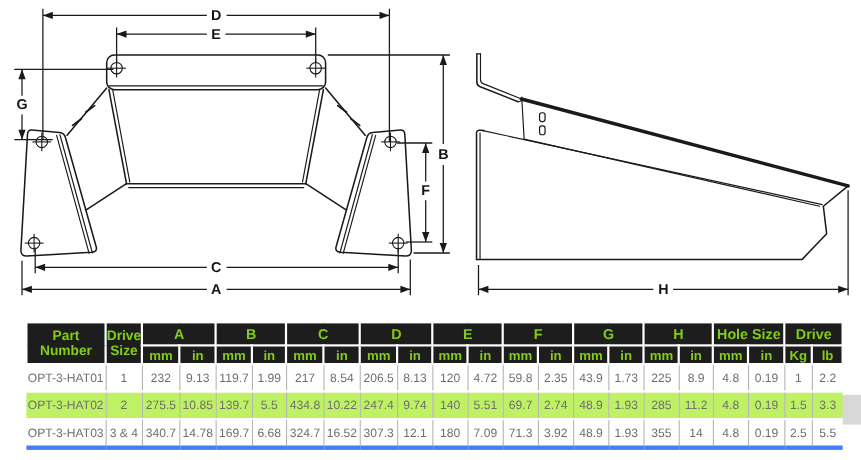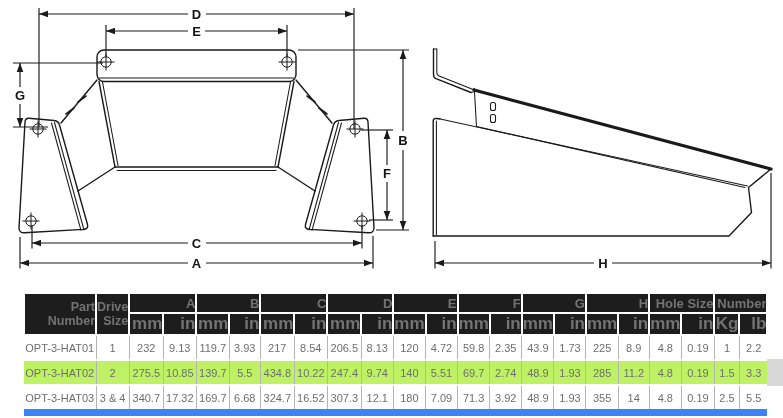--- a/index.html
+++ b/index.html
@@ -14,29 +14,29 @@
   .dim{stroke:#1a1a1a;stroke-width:1.15;fill:none;stroke-linecap:butt;}
   .arrow{fill:#1a1a1a;stroke:none;}
   .dimlbl{font:bold 13px "Liberation Sans",sans-serif;fill:#141414;text-anchor:middle;}
   .holeg{stroke:#1a1a1a;stroke-width:1;}
   .holeg circle{fill:#fff;}
   .slot{stroke:#1a1a1a;stroke-width:1.1;fill:none;}
   
   .table-wrap{position:absolute;left:23px;top:292px;width:760px;}
   .overhang{position:absolute;left:740px;top:67px;width:26px;height:27px;background:#d8d8d8;z-index:0;}
   table.spec{border-collapse:collapse;table-layout:fixed;position:relative;z-index:1;}
-  table.spec th{background:#1d1d1d;color:#737373;border:2px solid #fff;font-weight:bold;padding:0;text-align:right;}
+  table.spec th{background:#1d1d1d;color:#84cc16;border:2px solid #fff;font-weight:bold;padding:0;text-align:center;}
   th.hwide{font-size:12.5px;line-height:1.15;height:36px;}
   th.hdim{font-size:13px;height:18px;}
-  th.hunit{font-size:17px;height:14px;margin-left:16px;}
+  th.hunit{font-size:12px;height:14px;margin-left:16px;}
   table.spec td{border-right:1px solid #b5b5b5;border-top:2px solid #fff;border-bottom:2px solid #fff;
      text-align:center;font-size:11px;color:#6e6e6e;height:23px;padding:0;background:#fff;white-space:nowrap;}
   table.spec td:last-child{border-right:none;}
   table.spec tr.alt td{background:#bef264;}
-  table.spec tbody tr:last-child td{border-bottom:7px solid #3b82f6;}
+  table.spec tbody tr:last-child td{border-bottom:4px solid #3b82f6;}
 </style>
 </head>
 <body>
 
 <div class="stage">
 
   <svg class="drawing-svg" width="783" height="292" viewBox="0 0 783 292">
     <defs>
       <g id="hole" class="holeg">
         <circle r="5.2"></circle>
@@ -224,21 +224,21 @@
             <th rowspan="2" class="hwide">Drive Size</th>
             <th colspan="2" class="hdim">A</th>
             <th colspan="2" class="hdim">B</th>
             <th colspan="2" class="hdim">C</th>
             <th colspan="2" class="hdim">D</th>
             <th colspan="2" class="hdim">E</th>
             <th colspan="2" class="hdim">F</th>
             <th colspan="2" class="hdim">G</th>
             <th colspan="2" class="hdim">H</th>
             <th colspan="2" class="hdim">Hole Size</th>
-            <th colspan="2" class="hdim">Number</th>
+            <th colspan="2" class="hdim">Drive</th>
           </tr>
           <tr>
             <th class="hunit">mm</th>
             <th class="hunit">in</th>
             <th class="hunit">mm</th>
             <th class="hunit">in</th>
             <th class="hunit">mm</th>
             <th class="hunit">in</th>
             <th class="hunit">mm</th>
             <th class="hunit">in</th>
@@ -256,21 +256,21 @@
             <th class="hunit">lb</th>
           </tr>
         </thead>
         <tbody>
           <tr>
             <td>OPT-3-HAT01</td>
             <td>1</td>
             <td>232</td>
             <td>9.13</td>
             <td>119.7</td>
-            <td>3.93</td>
+            <td>1.99</td>
             <td>217</td>
             <td>8.54</td>
             <td>206.5</td>
             <td>8.13</td>
             <td>120</td>
             <td>4.72</td>
             <td>59.8</td>
             <td>2.35</td>
             <td>43.9</td>
             <td>1.73</td>
@@ -302,21 +302,21 @@
             <td>11.2</td>
             <td>4.8</td>
             <td>0.19</td>
             <td>1.5</td>
             <td>3.3</td>
           </tr>
           <tr>
             <td>OPT-3-HAT03</td>
             <td>3 &amp; 4</td>
             <td>340.7</td>
-            <td>17.32</td>
+            <td>14.78</td>
             <td>169.7</td>
             <td>6.68</td>
             <td>324.7</td>
             <td>16.52</td>
             <td>307.3</td>
             <td>12.1</td>
             <td>180</td>
             <td>7.09</td>
             <td>71.3</td>
             <td>3.92</td>

